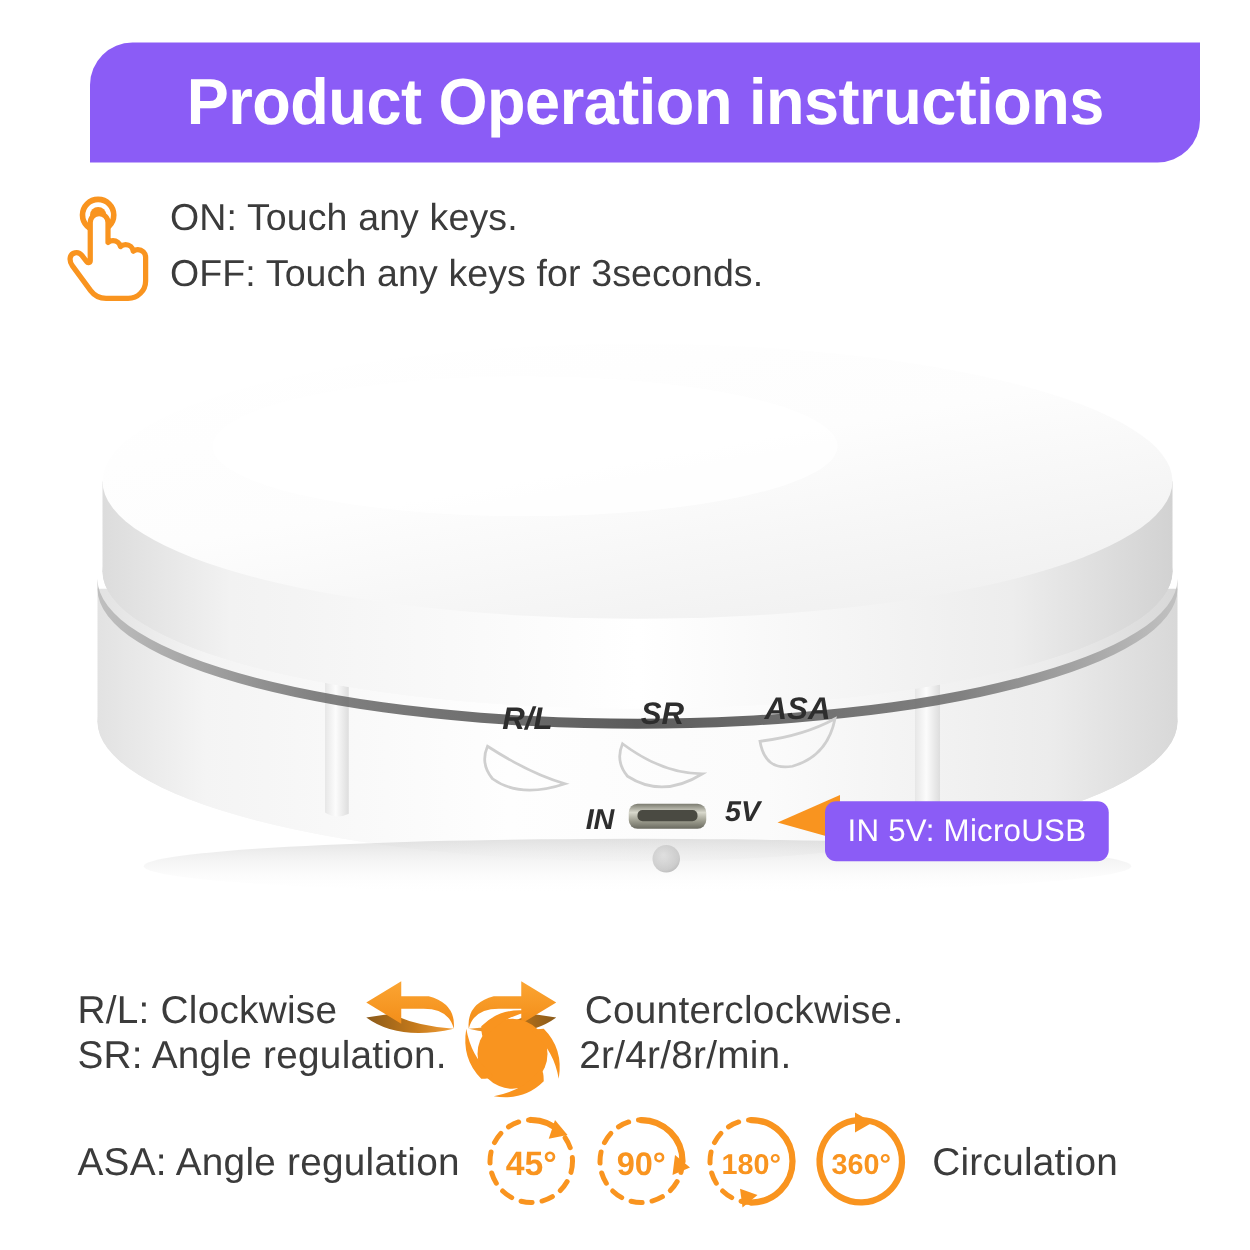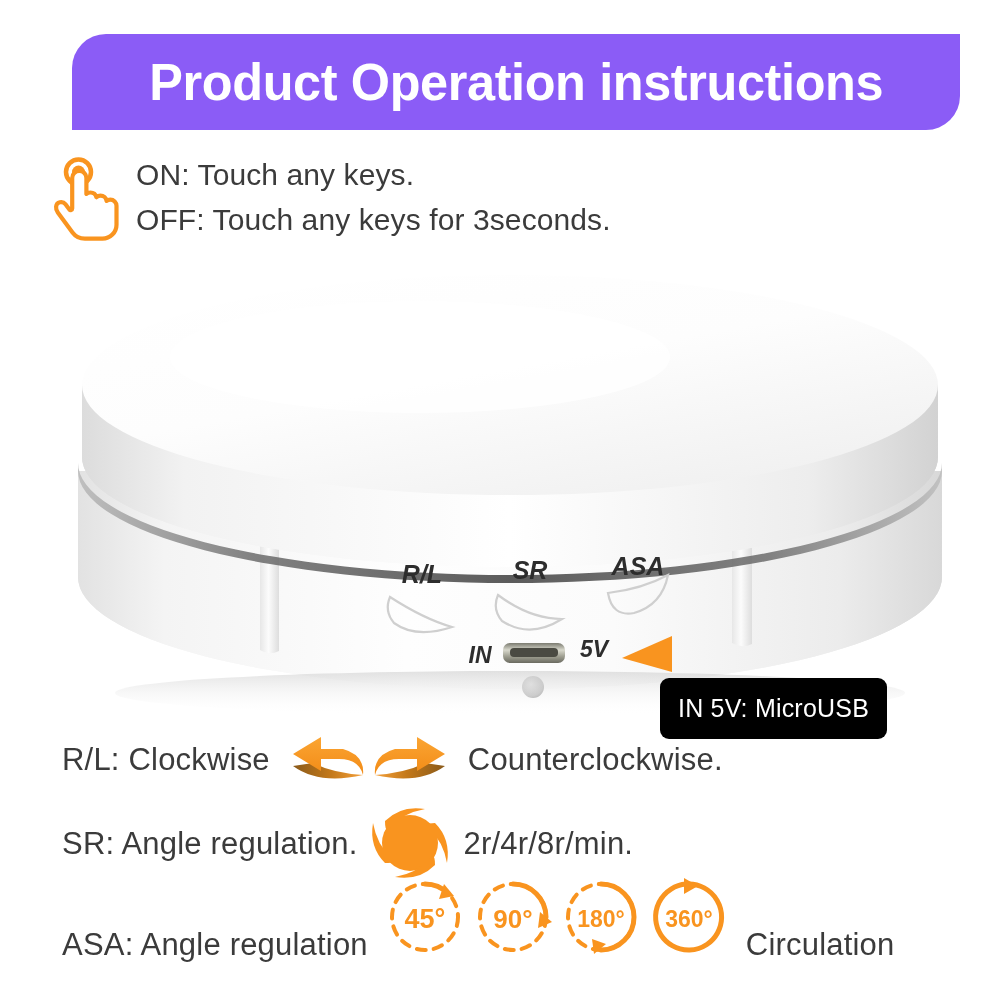--- a/index.html
+++ b/index.html
@@ -76,28 +76,27 @@
     height: 470px;
     font-style: italic;
   }
   #device-svg { display: block; }
 
   
   #usb-callout {
     position: absolute;
     left: 660px;
     top: 641px;
-    height: 61px;
-    background: #000000;
+    height: 48px;
+    background: #8b5cf6;
     border-radius: 9px;
     display: flex;
     align-items: center;
     padding: 0 18px;
     box-sizing: border-box;
-    margin-top: 37px;
   }
   #usb-callout-label {
     color: #ffffff;
     font-size: 25px;
     white-space: nowrap;
     letter-spacing: 0.2px;
   }
   #usb-callout-tail {
     position: absolute;
     left: 620px;
@@ -113,23 +112,23 @@
     align-items: center;
     white-space: nowrap;
   }
   .feature-text {
     font-size: 31px;
     color: #3b3b3b;
     letter-spacing: 0.2px;
     line-height: 1;
   }
 
-  #row-rl   { left: 62px; top: 730px; height: 58px; gap: 11px; }
+  #row-rl   { left: 62px; top: 778px; height: 58px; gap: 11px; }
   #row-sr   { left: 62px; top: 812px; height: 62px; }
-  #row-asa  { left: 62px; top: 898px; height: 62px; align-items: flex-end; }
+  #row-asa  { left: 62px; top: 898px; height: 62px; }
 
   .arrow-pair { display: flex; align-items: center; margin: 0 6px; }
 
   .badge { margin-right: 2px; }
 </style>
 </head>
 <body>
 
 <div id="header-banner">
   <div id="header-title">Product Operation instructions</div>

